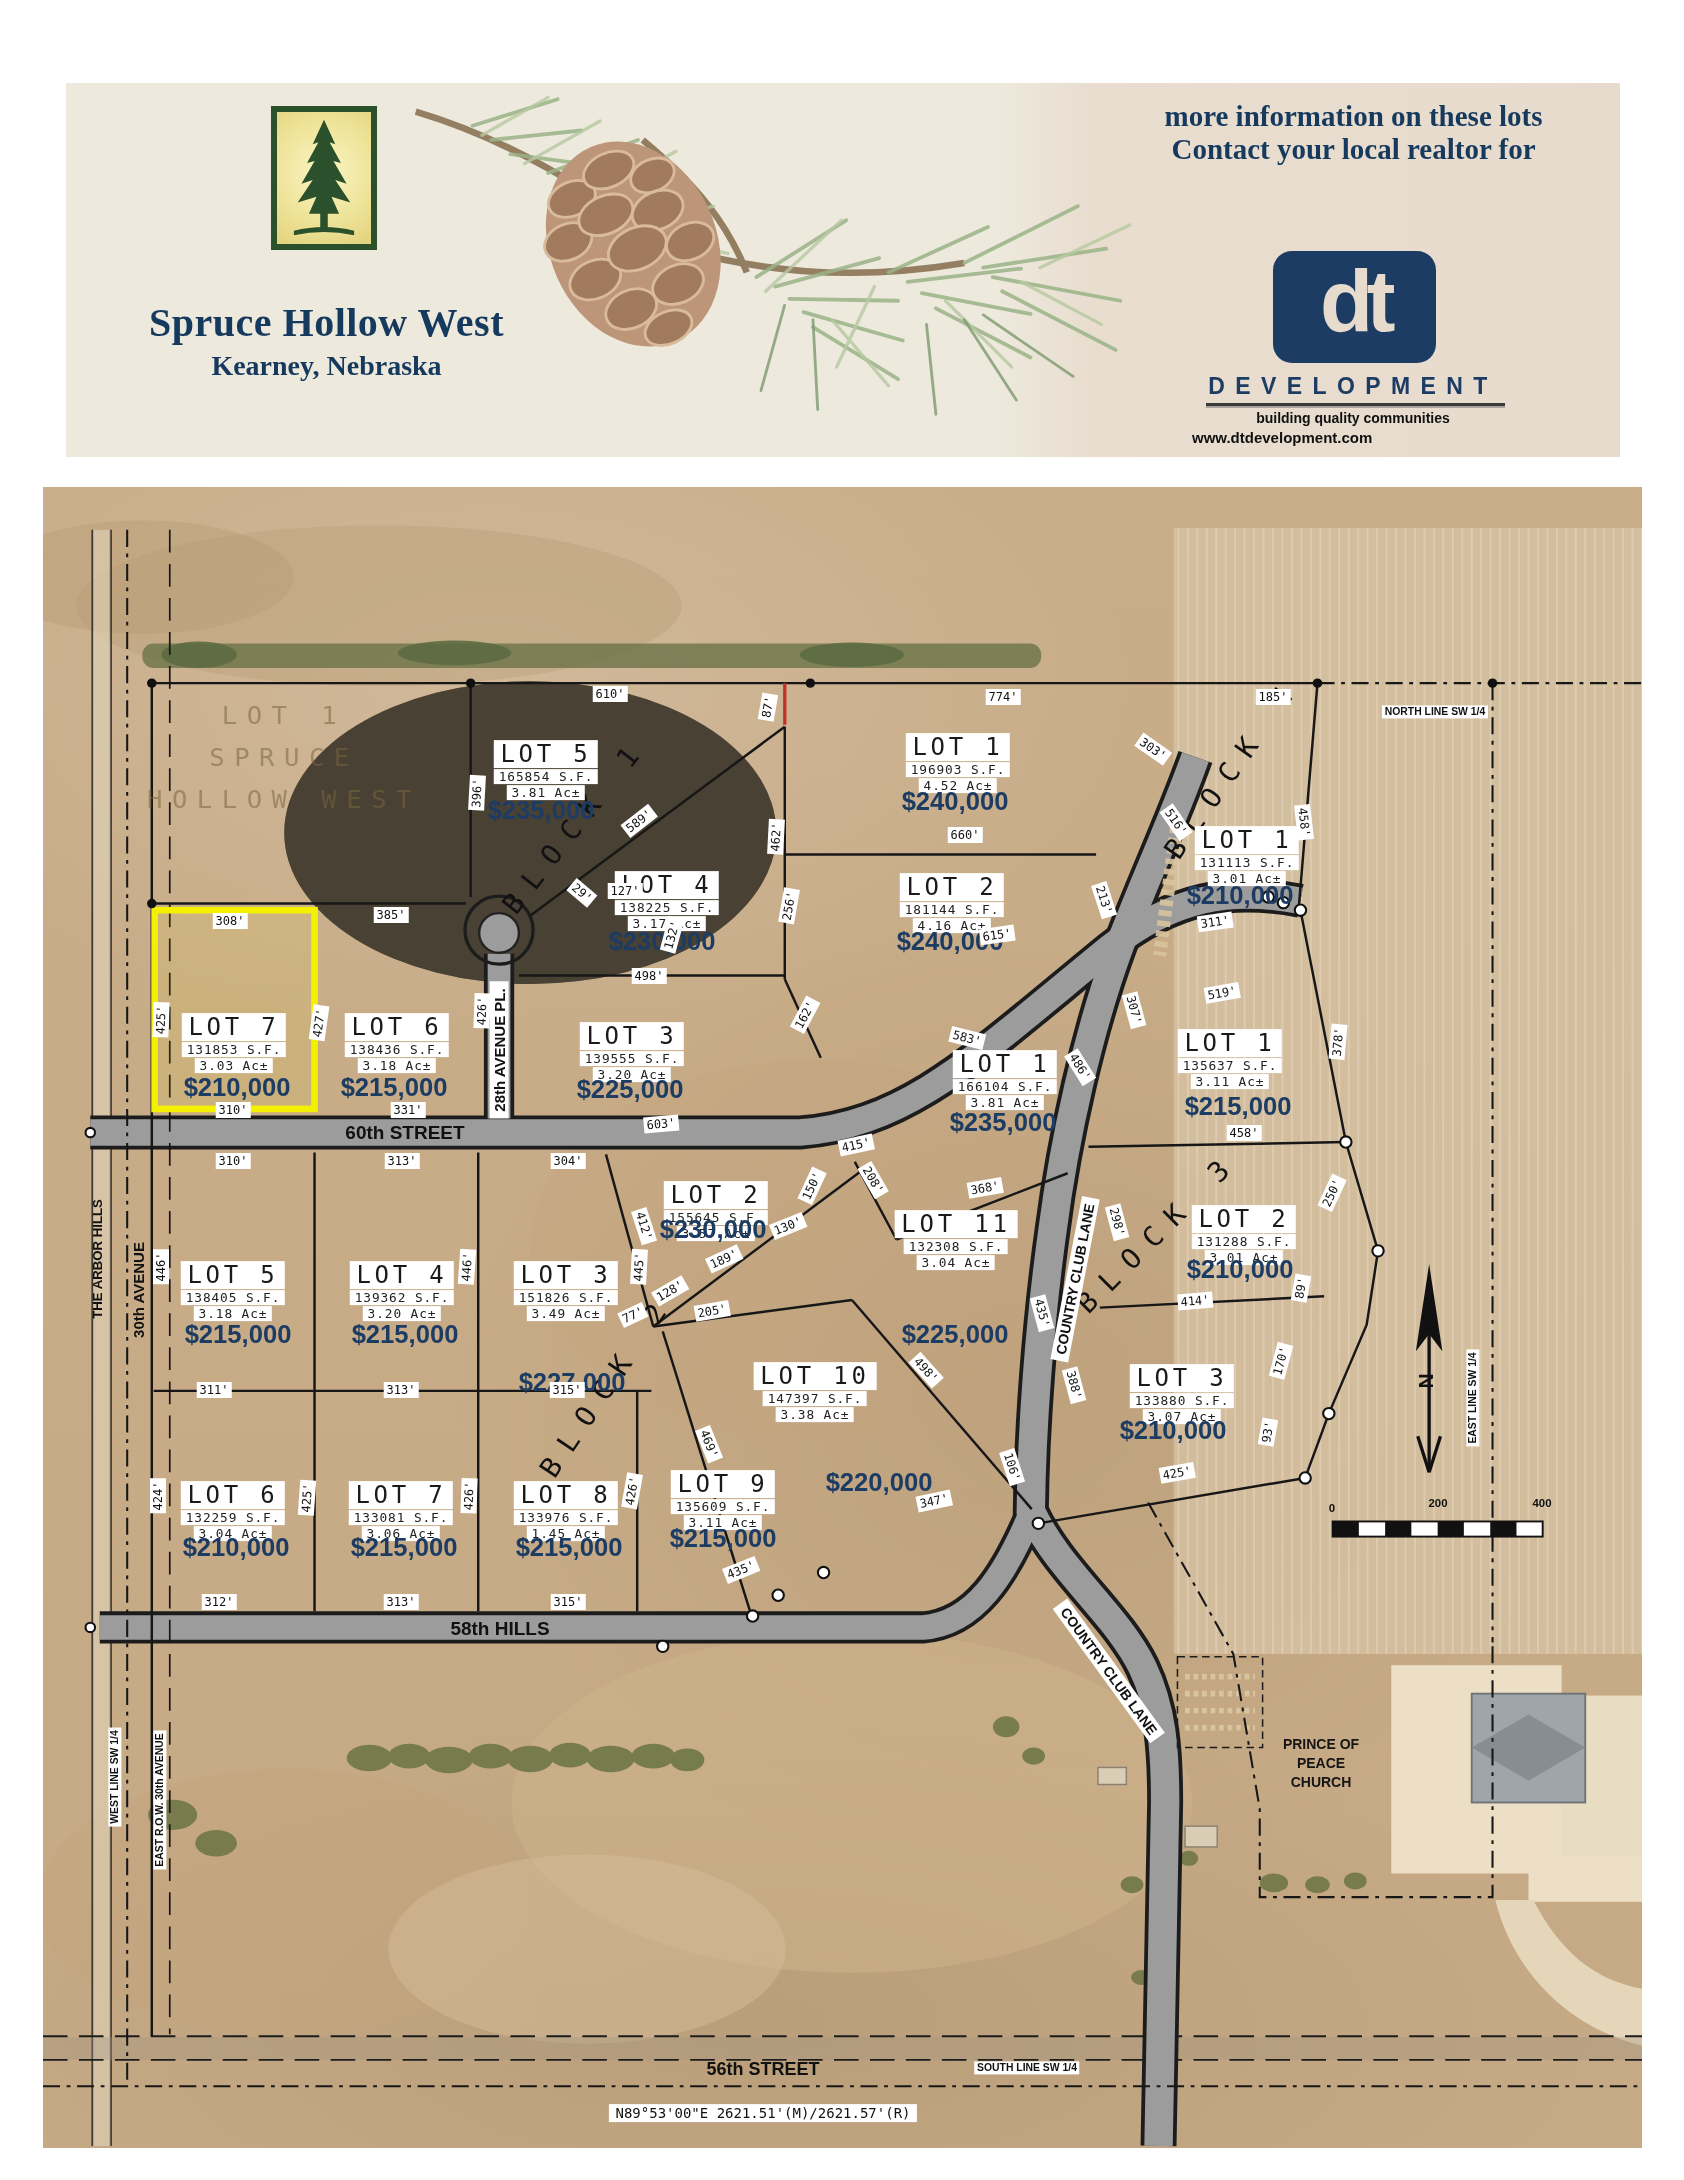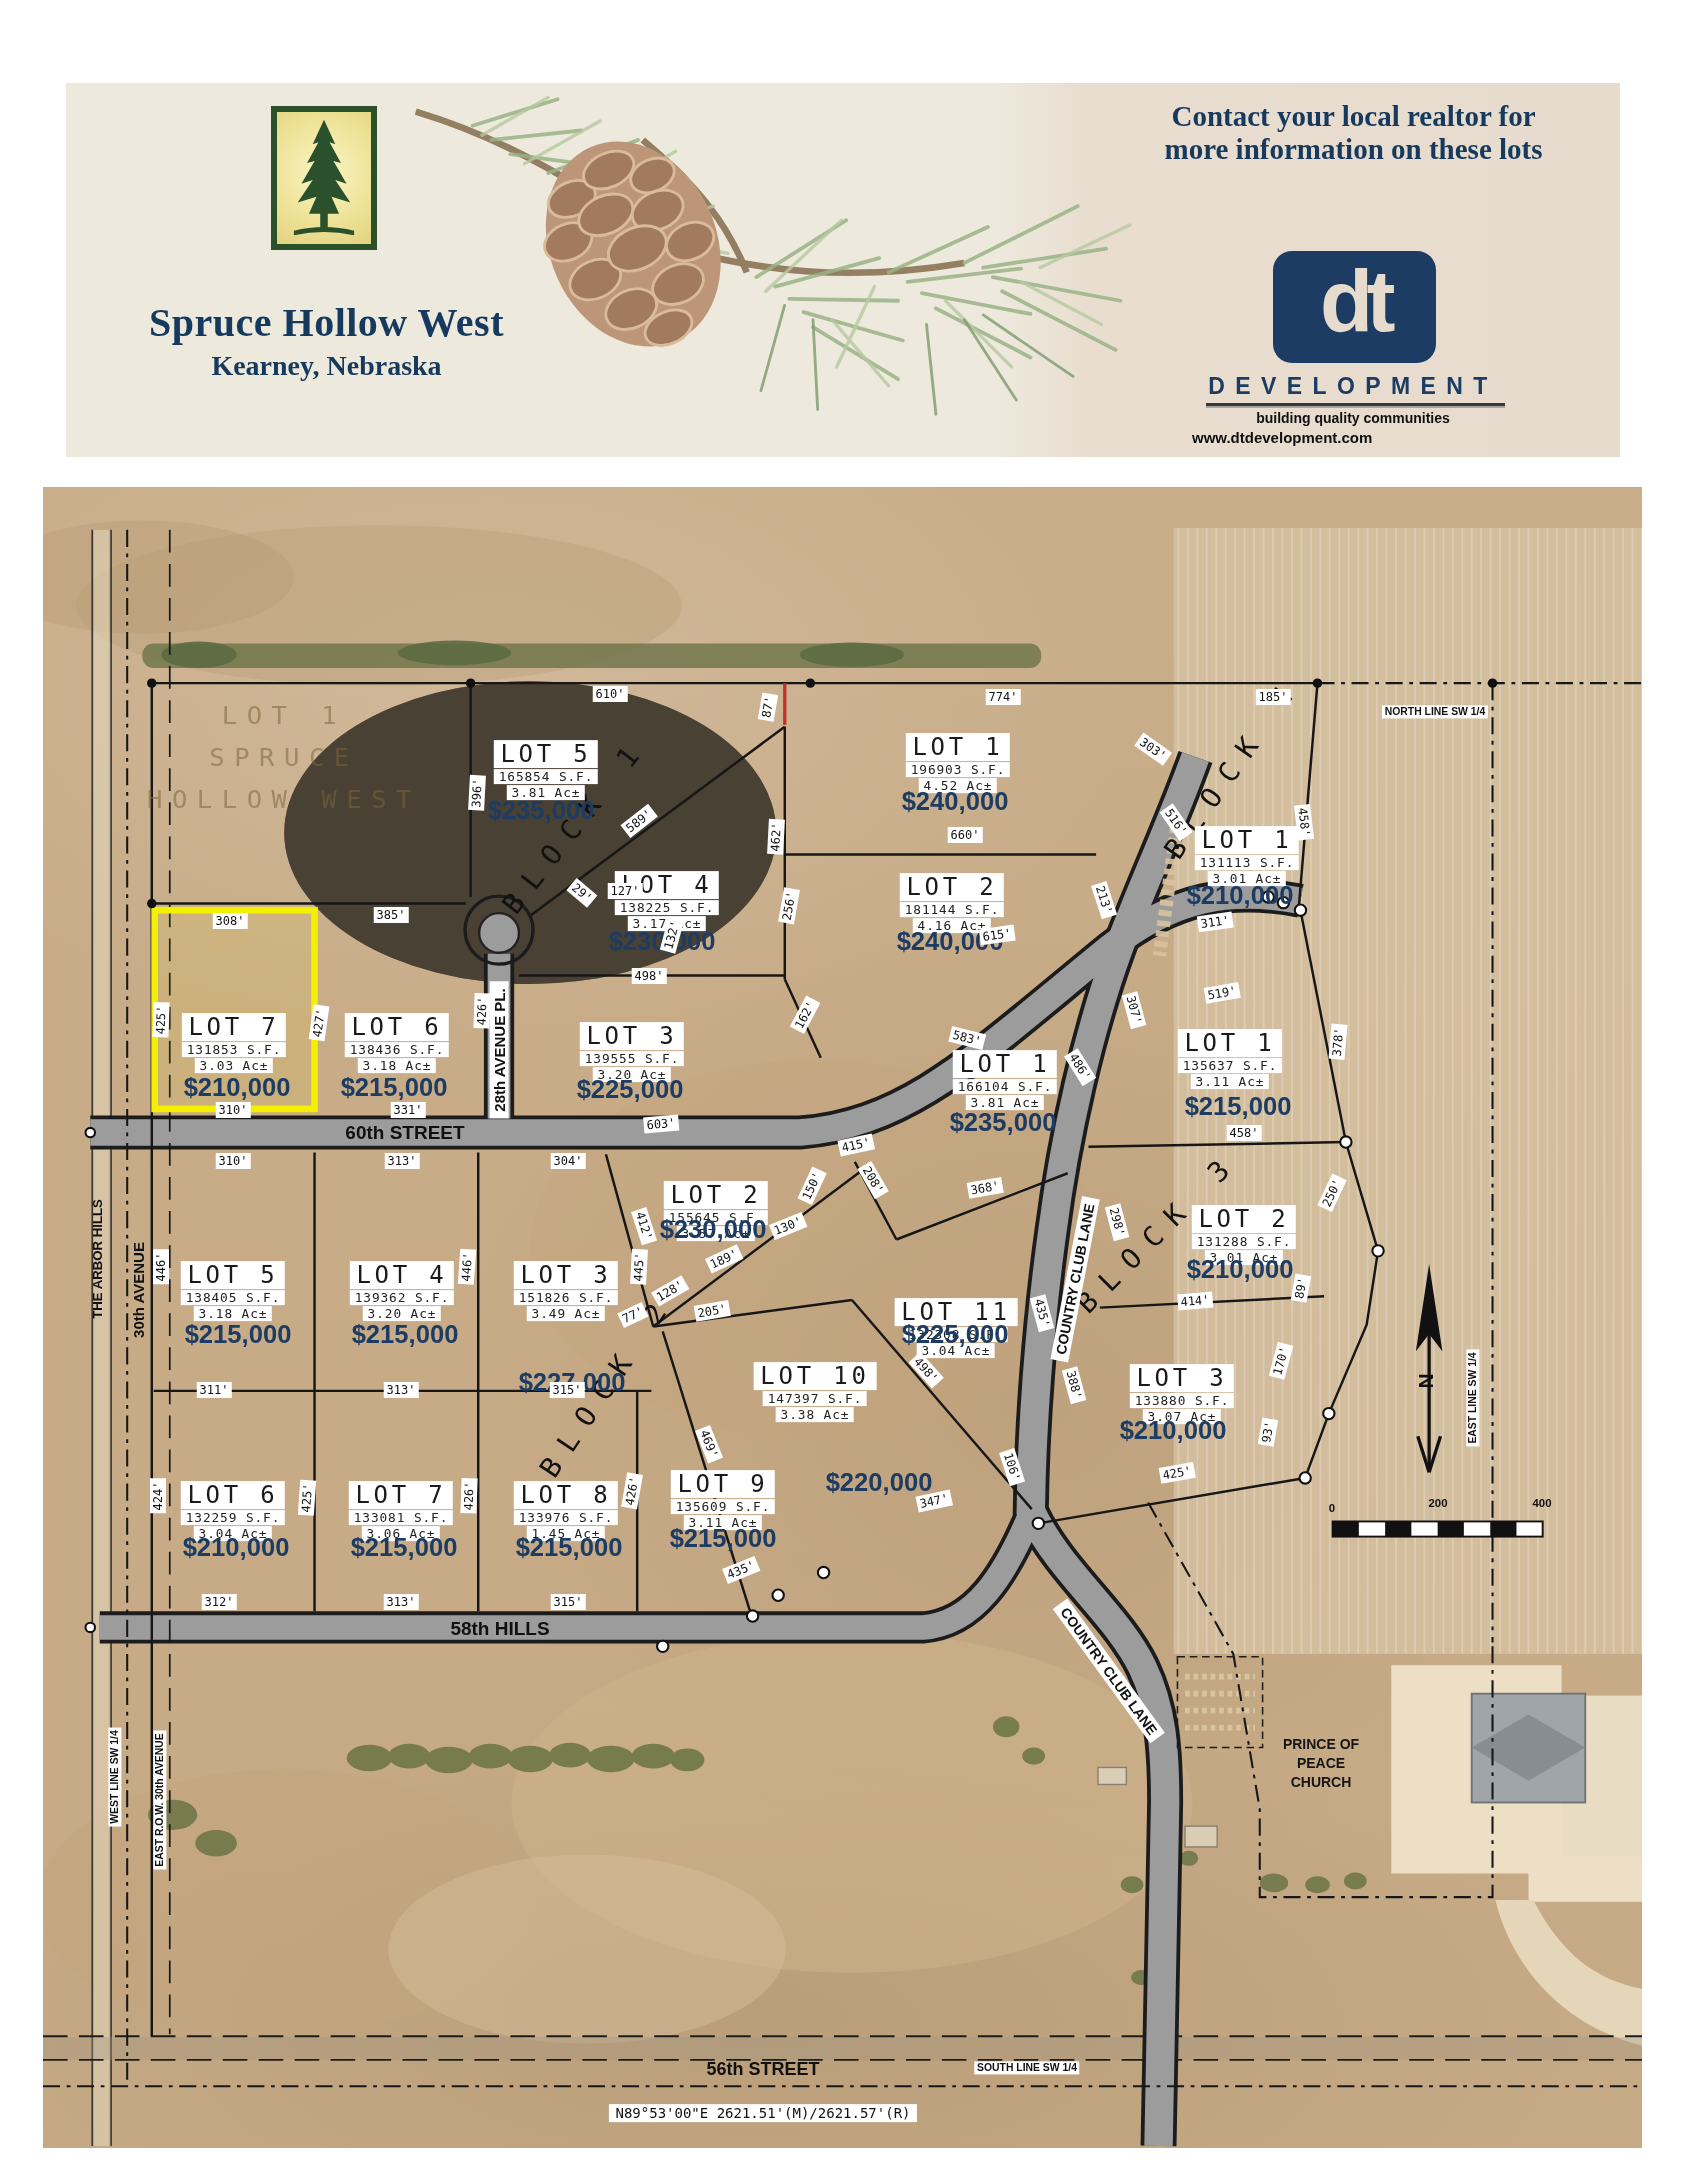--- a/index.html
+++ b/index.html
@@ -145,22 +145,22 @@
             <ellipse cx="2" cy="6" rx="32" ry="22"></ellipse>
             <ellipse cx="56" cy="22" rx="26" ry="19"></ellipse>
           <ellipse cx="-30" cy="62" rx="28" ry="20"></ellipse>
             <ellipse cx="26" cy="58" rx="28" ry="20"></ellipse>
           <ellipse cx="-2" cy="96" rx="26" ry="17"></ellipse>
         </g>
       </g>
     </svg>
 
     <div class="contact">
+      <div>more information on these lots</div>
       <div>Contact your local realtor for</div>
-      <div>more information on these lots</div>
     </div>
     <div class="dt-box">
       <span>dt</span>
     </div>
     <div class="dt-dev">DEVELOPMENT</div>
     <div class="dt-rule"></div>
     <div class="dt-tag">building quality communities</div>
     <div class="dt-web">www.dtdevelopment.com</div>
   </div>
 
@@ -363,21 +363,21 @@
       <div class="lot-stack" style="left: 233px; top: 1291px; transform: translate(-50%, -50%) rotate(0deg);"><span class="t">LOT 5</span><span class="s">138405 S.F.</span><span class="s">3.18 Ac±</span></div>
       <div class="price" style="left: 238px; top: 1334px; transform: translate(-50%, -50%) rotate(0deg);">$215,000</div>
       <div class="lot-stack" style="left: 402px; top: 1291px; transform: translate(-50%, -50%) rotate(0deg);"><span class="t">LOT 4</span><span class="s">139362 S.F.</span><span class="s">3.20 Ac±</span></div>
       <div class="price" style="left: 405px; top: 1334px; transform: translate(-50%, -50%) rotate(0deg);">$215,000</div>
       <div class="lot-stack" style="left: 566px; top: 1291px; transform: translate(-50%, -50%) rotate(0deg);"><span class="t">LOT 3</span><span class="s">151826 S.F.</span><span class="s">3.49 Ac±</span></div>
       <div class="price" style="left: 572px; top: 1334px; transform: translate(-50%, -50%) rotate(0deg); margin-top: 48px;">$227,000</div>
       <div class="lot-stack" style="left: 716px; top: 1211px; transform: translate(-50%, -50%) rotate(0deg);"><span class="t">LOT 2</span><span class="s">155645 S.F.</span><span class="s">3.57 Ac±</span></div>
       <div class="price" style="left: 713px; top: 1229px; transform: translate(-50%, -50%) rotate(0deg);">$230,000</div>
       <div class="lot-stack" style="left: 1005px; top: 1080px; transform: translate(-50%, -50%) rotate(0deg);"><span class="t">LOT 1</span><span class="s">166104 S.F.</span><span class="s">3.81 Ac±</span></div>
       <div class="price" style="left: 1003px; top: 1122px; transform: translate(-50%, -50%) rotate(0deg);">$235,000</div>
-      <div class="lot-stack" style="left: 956px; top: 1328px; transform: translate(-50%, -50%) rotate(0deg);"><span class="t">LOT 11</span><span class="s">132308 S.F.</span><span class="s">3.04 Ac±</span></div>
+      <div class="lot-stack" style="left: 956px; top: 1240px; transform: translate(-50%, -50%) rotate(0deg);"><span class="t">LOT 11</span><span class="s">132308 S.F.</span><span class="s">3.04 Ac±</span></div>
       <div class="price" style="left: 955px; top: 1334px; transform: translate(-50%, -50%) rotate(0deg);">$225,000</div>
       <div class="lot-stack" style="left: 815px; top: 1392px; transform: translate(-50%, -50%) rotate(0deg);"><span class="t">LOT 10</span><span class="s">147397 S.F.</span><span class="s">3.38 Ac±</span></div>
       <div class="price" style="left: 879px; top: 1482px; transform: translate(-50%, -50%) rotate(0deg);">$220,000</div>
       <div class="lot-stack" style="left: 233px; top: 1511px; transform: translate(-50%, -50%) rotate(0deg);"><span class="t">LOT 6</span><span class="s">132259 S.F.</span><span class="s">3.04 Ac±</span></div>
       <div class="price" style="left: 236px; top: 1547px; transform: translate(-50%, -50%) rotate(0deg);">$210,000</div>
       <div class="lot-stack" style="left: 401px; top: 1511px; transform: translate(-50%, -50%) rotate(0deg);"><span class="t">LOT 7</span><span class="s">133081 S.F.</span><span class="s">3.06 Ac±</span></div>
       <div class="price" style="left: 404px; top: 1547px; transform: translate(-50%, -50%) rotate(0deg);">$215,000</div>
       <div class="lot-stack" style="left: 566px; top: 1511px; transform: translate(-50%, -50%) rotate(0deg);"><span class="t">LOT 8</span><span class="s">133976 S.F.</span><span class="s">1.45 Ac±</span></div>
       <div class="price" style="left: 569px; top: 1547px; transform: translate(-50%, -50%) rotate(0deg);">$215,000</div>
       <div class="lot-stack" style="left: 723px; top: 1500px; transform: translate(-50%, -50%) rotate(0deg);"><span class="t">LOT 9</span><span class="s">135609 S.F.</span><span class="s">3.11 Ac±</span></div>

